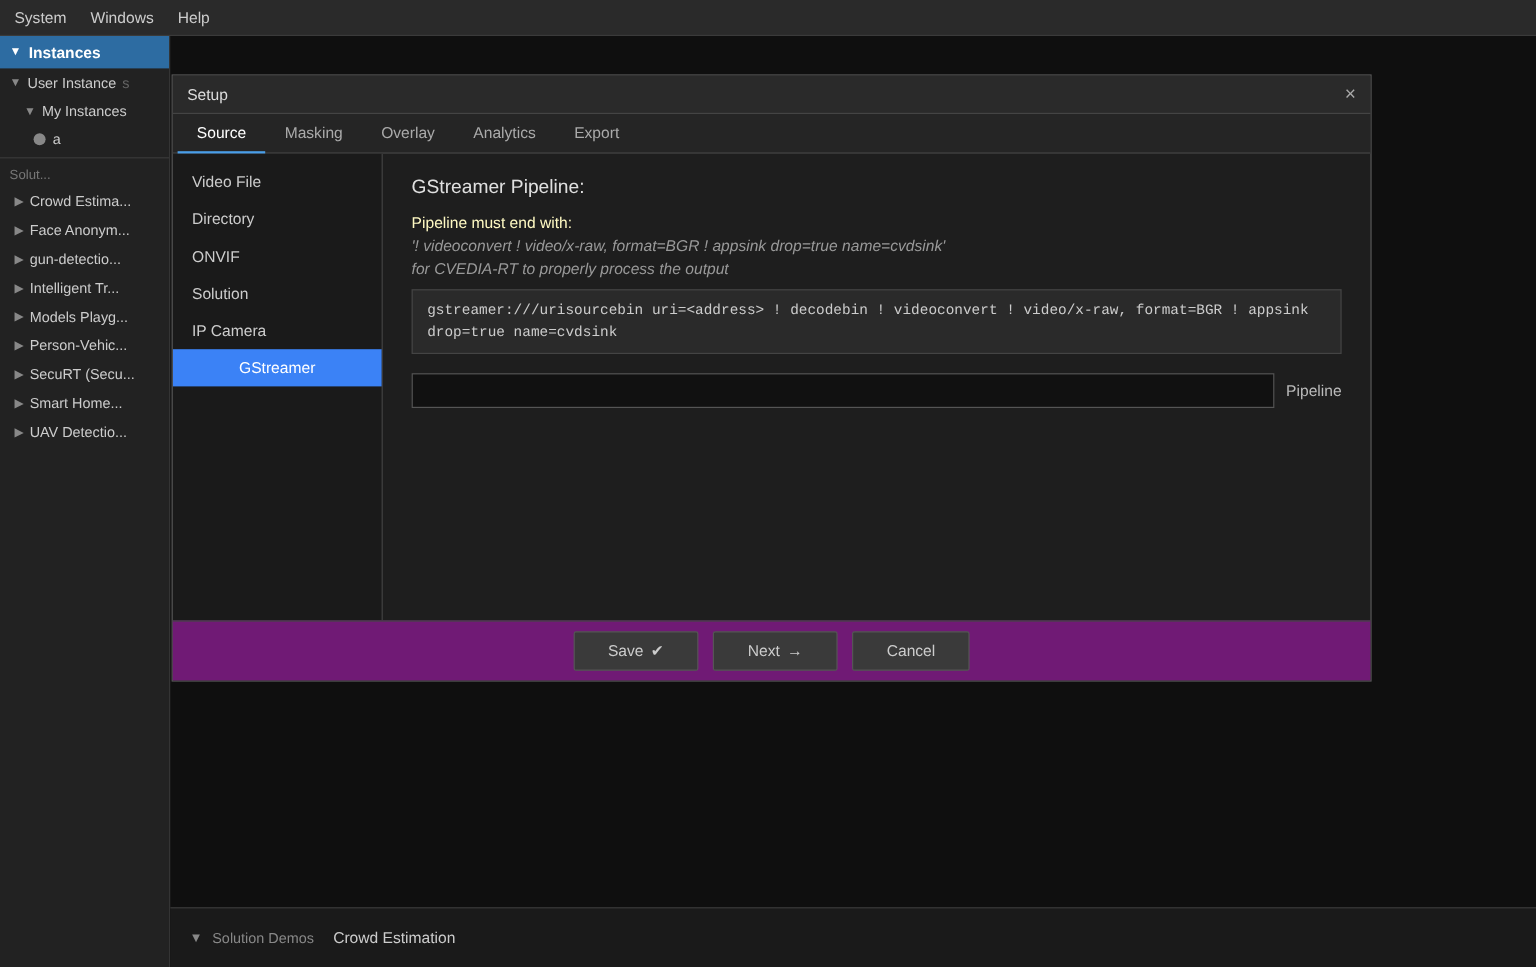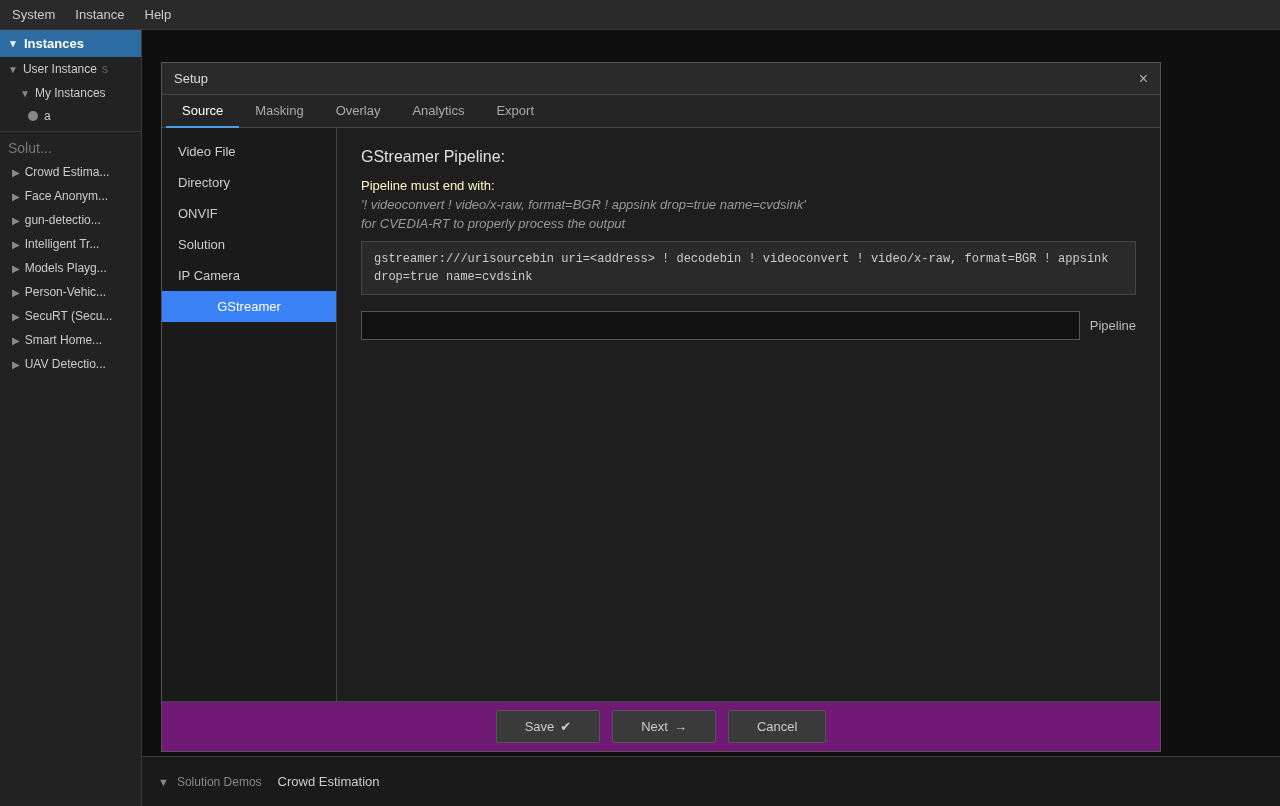--- a/index.html
+++ b/index.html
@@ -114,24 +114,24 @@
       top: 30px;
       right: 0;
       bottom: 0;
       background: #1e1e1e;
       filter: brightness(0.5);
     }
 
     
     .dialog {
       position: absolute;
-      left: 161px;
+      left: 143px;
       top: 62px;
       width: 1000px;
-      height: 690px;
+      height: 506px;
       background: #1e1e1e;
       border: 1px solid #555;
       z-index: 200;
       display: flex;
       flex-direction: column;
     }
 
     .dialog-titlebar {
       background: #2a2a2a;
       display: flex;
@@ -308,21 +308,21 @@
       gap: 8px;
       border-top: 1px solid #3a3a3a;
     }
     .crowd-arrow { color: #888; font-size: 11px; }
   </style>
 </head>
 <body>
 
 <div class="menu-bar">
   <span class="menu-item">System</span>
-  <span class="menu-item">Instance</span>
+  <span class="menu-item">Windows</span>
   <span class="menu-item">Help</span>
 </div>
 
 <div class="sidebar">
 
   <div class="sidebar-header">
     <span class="chevron">▼</span>
     <span class="sidebar-title">Instances</span>
   </div>
 
@@ -337,21 +337,21 @@
     <span>My Instances</span>
   </div>
 
   <div class="sidebar-leaf">
     <span class="dot-icon active"></span>
     <span>a</span>
   </div>
 
   <hr class="sidebar-divider">
 
-  <div style="padding:4px 8px; color:#777; font-size:14px;">Solut...</div>
+  <div style="padding:4px 8px; color:#777; font-size:11px;">Solut...</div>
 
   <div class="sidebar-item">
     <span class="arrow">▶</span>
     <span>Crowd Estima...</span>
   </div>
   <div class="sidebar-item">
     <span class="arrow">▶</span>
     <span>Face Anonym...</span>
   </div>
   <div class="sidebar-item">

